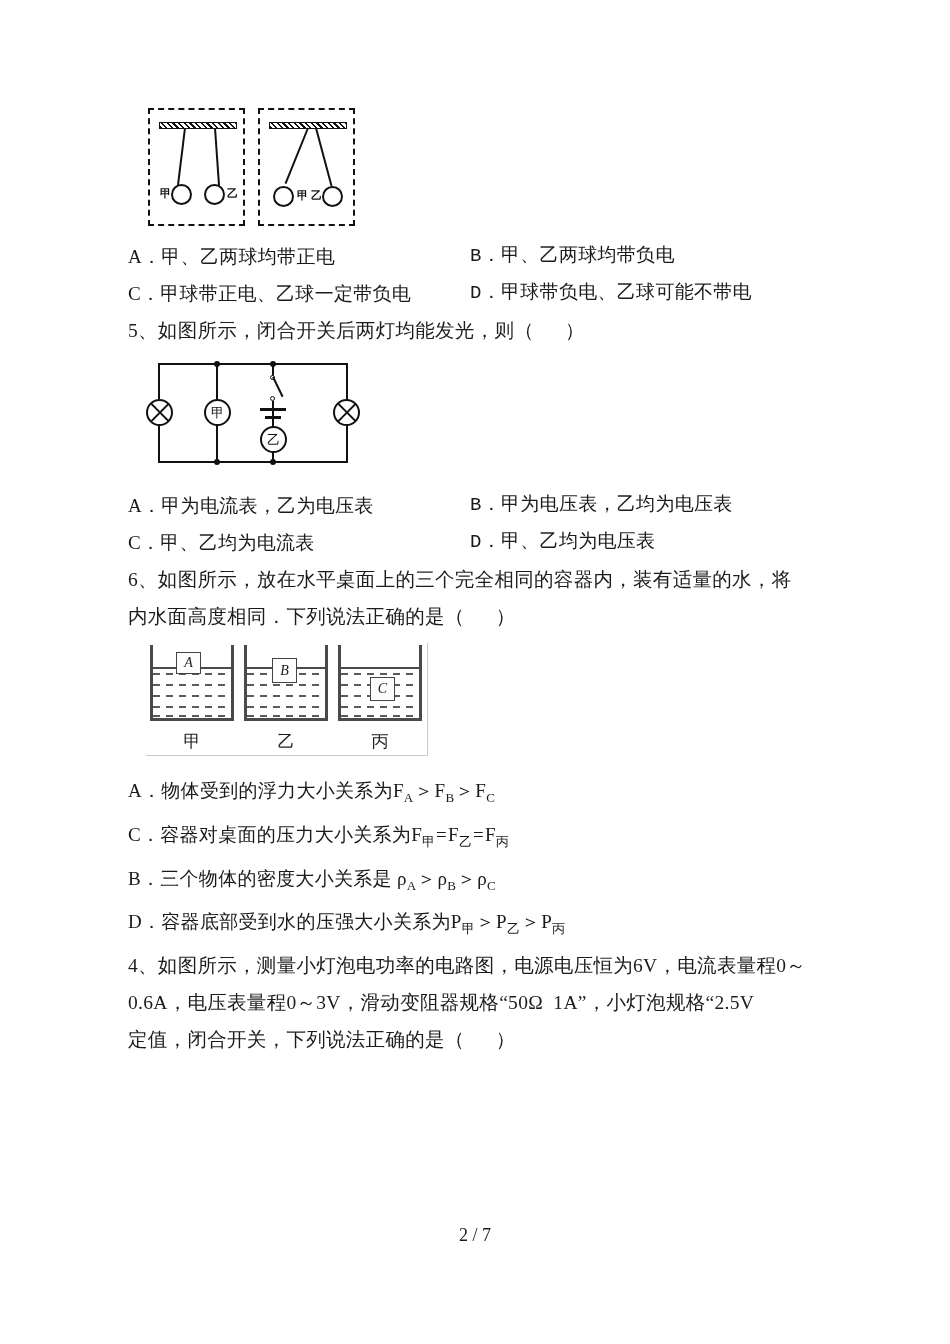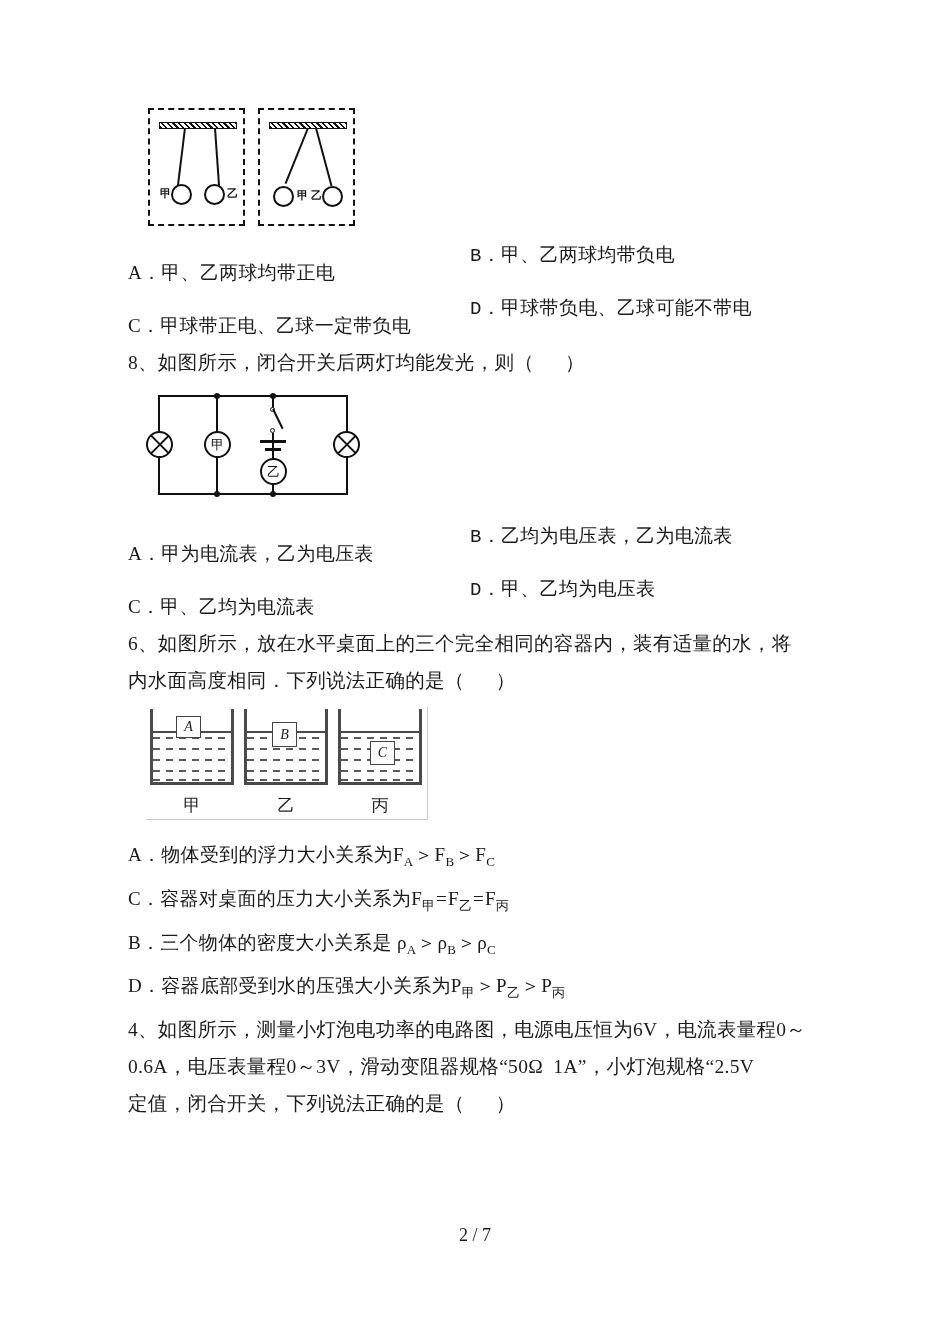--- a/index.html
+++ b/index.html
@@ -35,21 +35,21 @@
     letter-spacing: 0.3px;
     white-space: pre-wrap;
     color: #1c1c1c;
   }
   .opt-row {
     display: flex;
     font-size: 19px;
     line-height: 37px;
     letter-spacing: 0.3px;
   }
-  .opt-row .col-a { width: 342px; flex: 0 0 342px; margin-top: 16px; }
+  .opt-row .col-a { width: 342px; flex: 0 0 342px; }
   .opt-row .col-b { flex: 1 1 auto; font-family: Liberation Mono, monospace; }
   .opt-single {
     font-size: 19px;
     line-height: 37px;
     letter-spacing: 0.3px;
   }
   .sub {
     font-size: 13px;
     vertical-align: sub;
     letter-spacing: 0;
@@ -275,21 +275,21 @@
 
     <div class="opt-row">
       <div class="col-a">A．甲、乙两球均带正电</div>
       <div class="col-b">B．甲、乙两球均带负电</div>
     </div>
     <div class="opt-row">
       <div class="col-a">C．甲球带正电、乙球一定带负电</div>
       <div class="col-b">D．甲球带负电、乙球可能不带电</div>
     </div>
 
-    <div class="qline">8、如图所示，闭合开关后两灯均能发光，则（      ）</div>
+    <div class="qline">5、如图所示，闭合开关后两灯均能发光，则（      ）</div>
 
     <div class="sp8"></div>
 
     <div class="fig-circuit">
 
       <div class="wire h" style="left:0; top:6px; width:190px;"></div>
       <div class="wire h" style="left:0; top:104px; width:190px;"></div>
       <div class="wire v" style="left:0; top:6px; height:100px;"></div>
       <div class="wire v" style="left:188px; top:6px; height:100px;"></div>
 
@@ -324,21 +324,21 @@
       <div class="comp" style="left:175px; top:42px;">
         <div class="xline" style="transform:rotate(45deg);"></div>
         <div class="xline" style="transform:rotate(-45deg);"></div>
       </div>
     </div>
 
     <div class="sp12"></div>
 
     <div class="opt-row">
       <div class="col-a">A．甲为电流表，乙为电压表</div>
-      <div class="col-b">B．乙均为电压表，乙为电流表</div>
+      <div class="col-b">B．甲为电压表，乙均为电压表</div>
     </div>
     <div class="opt-row">
       <div class="col-a">C．甲、乙均为电流表</div>
       <div class="col-b">D．甲、乙均为电压表</div>
     </div>
 
     <div class="qline">6、如图所示，放在水平桌面上的三个完全相同的容器内，装有适量的水，将</div>
     <div class="qline">内水面高度相同．下列说法正确的是（      ）</div>
 
     <div class="sp8"></div>

